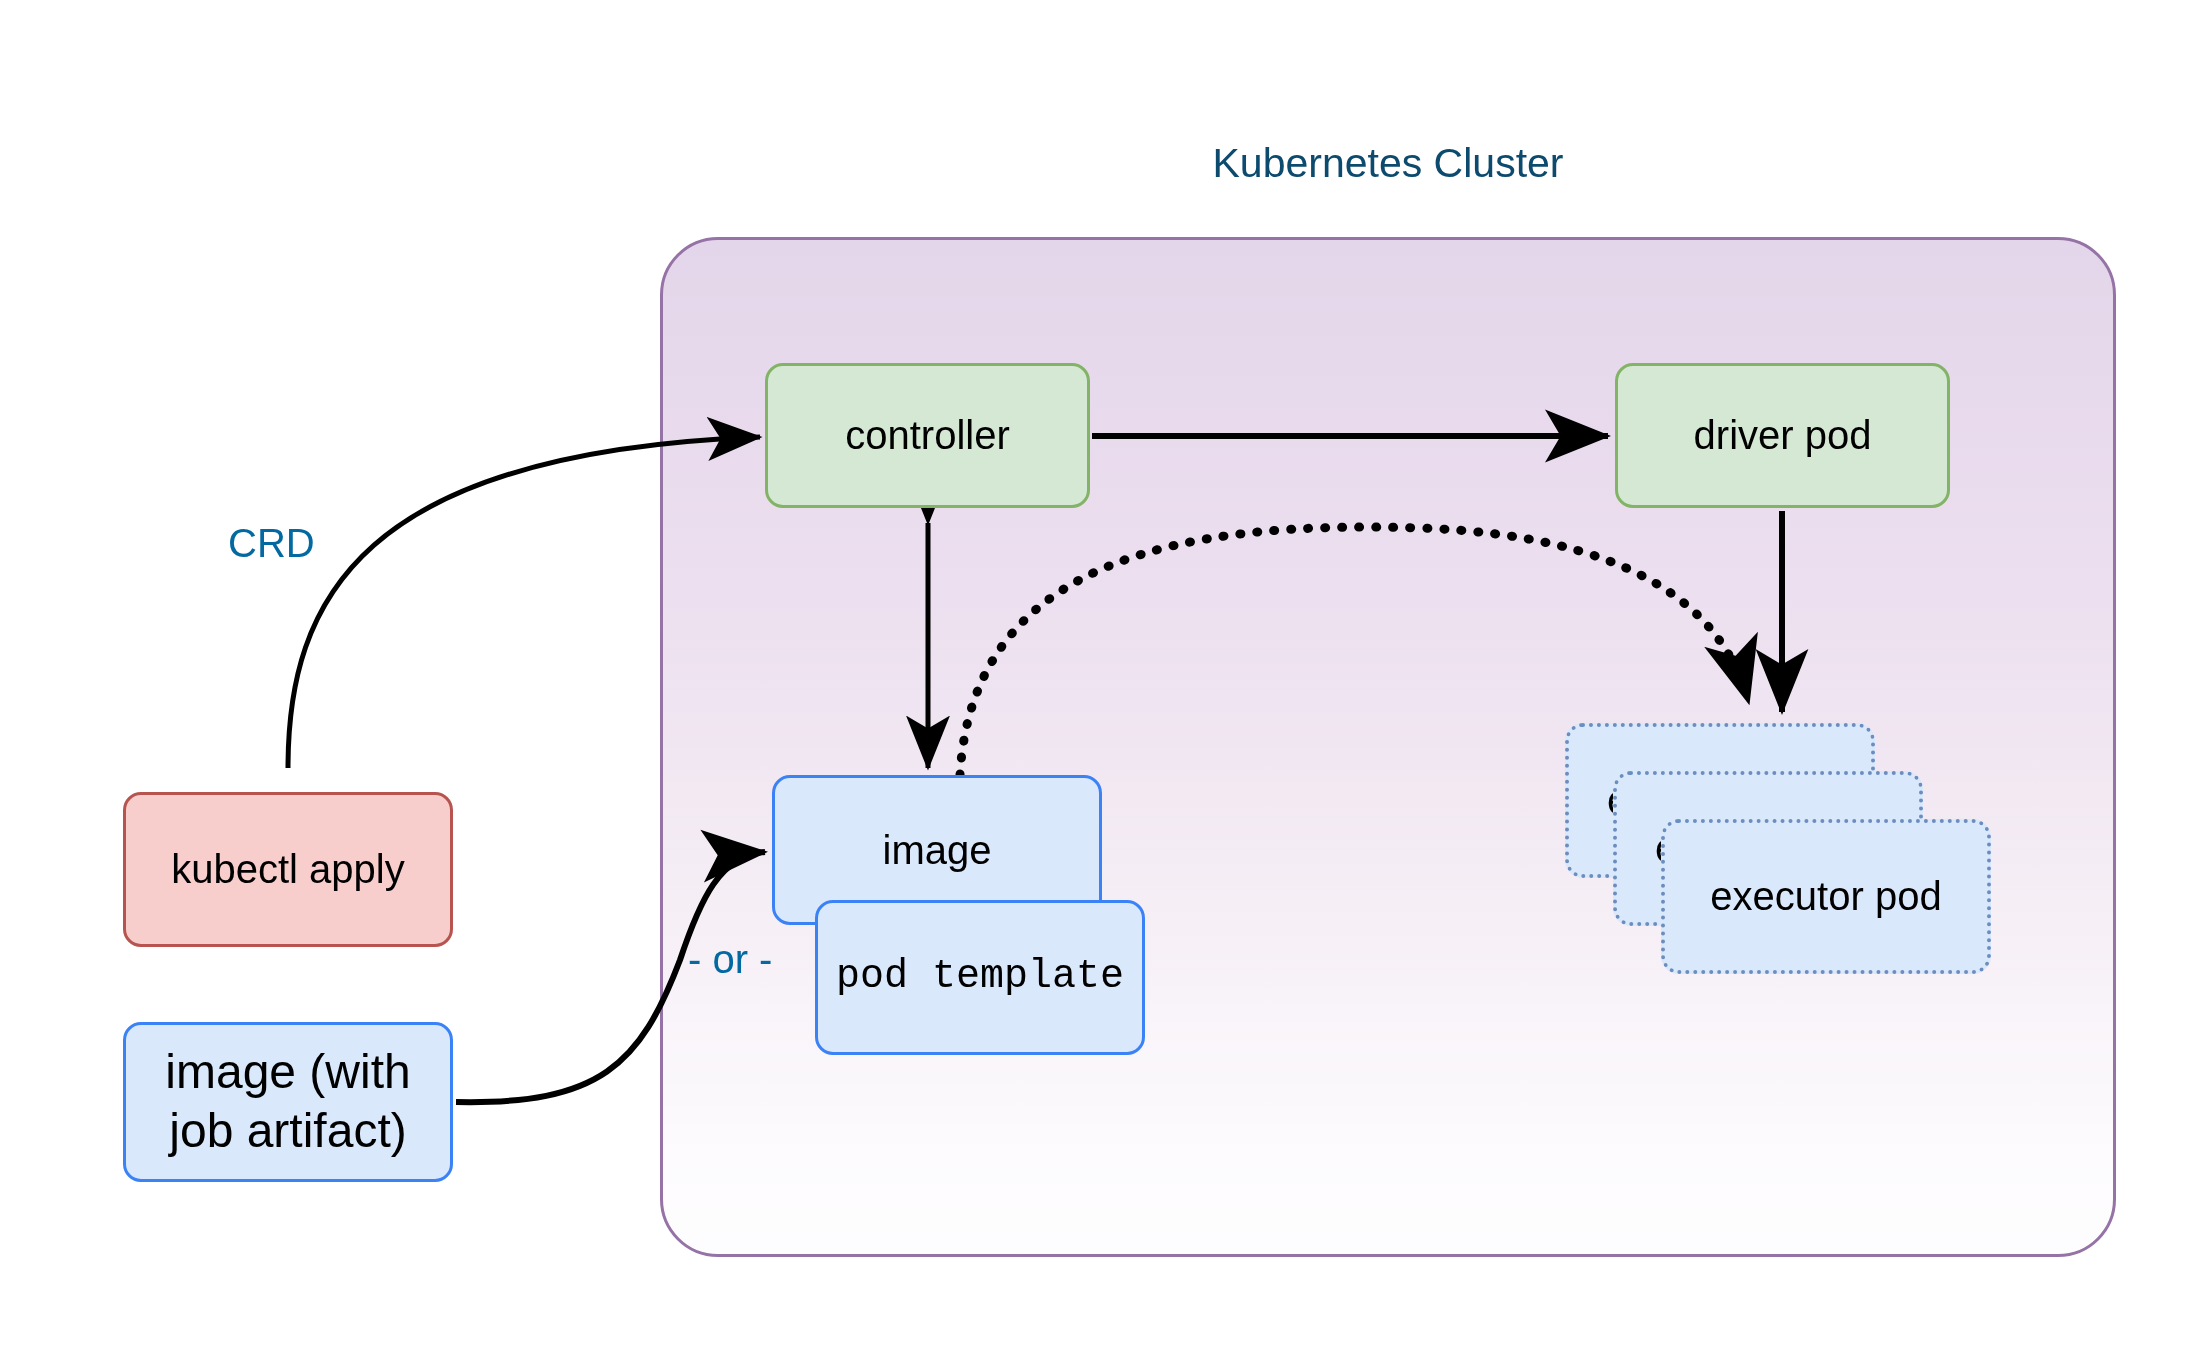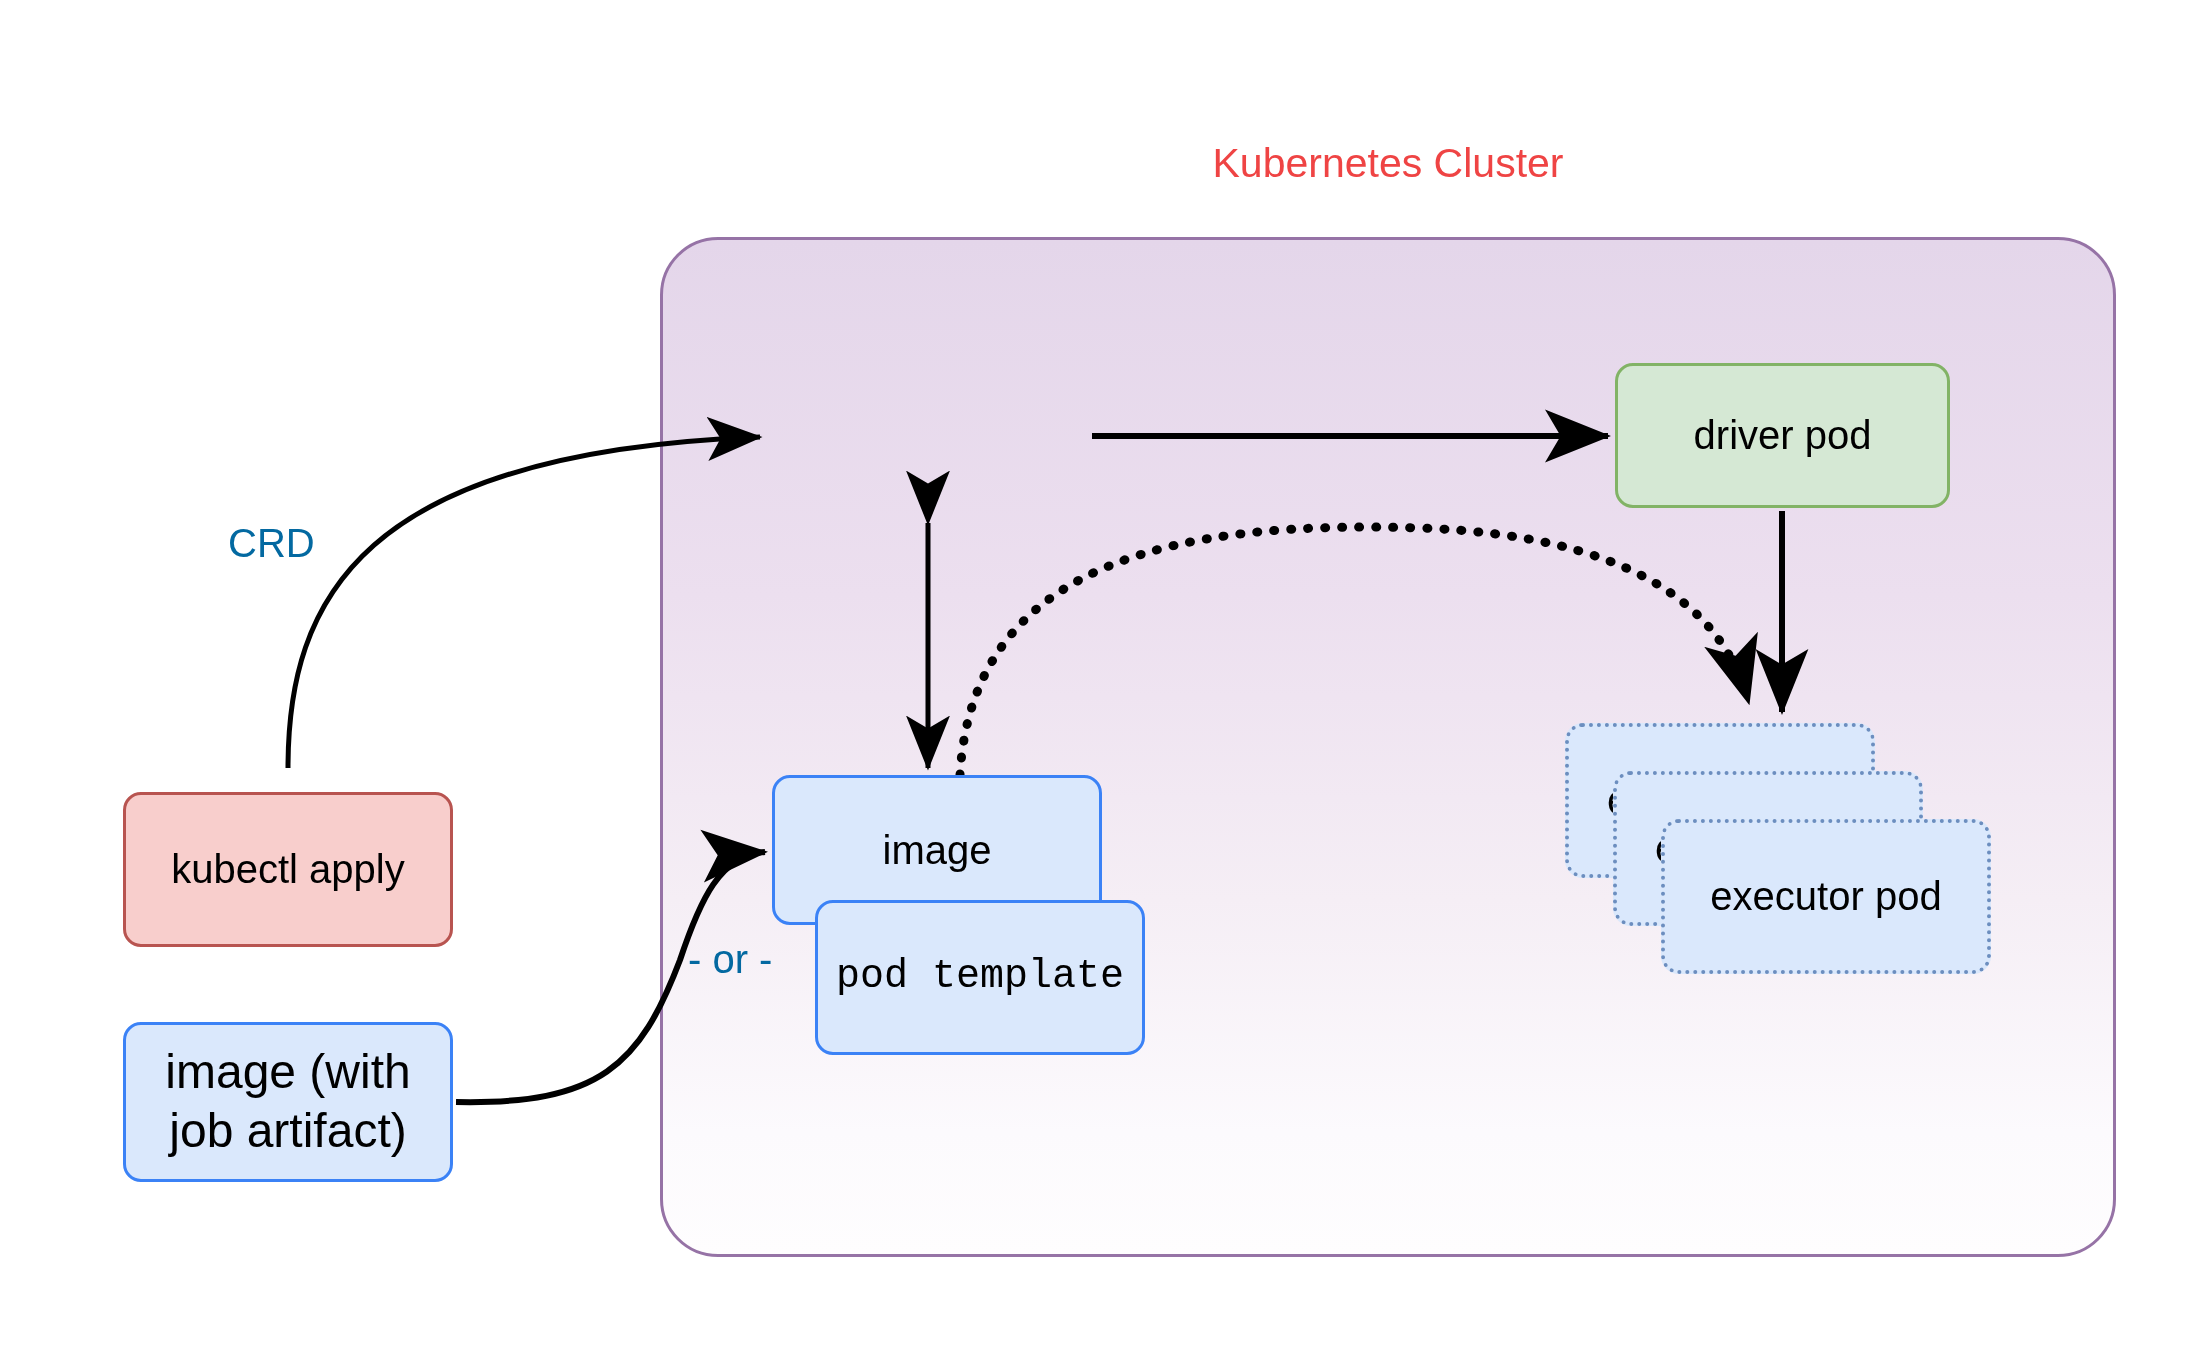--- a/index.html
+++ b/index.html
@@ -44,21 +44,21 @@
     border-radius: 58px;
     background: linear-gradient(to bottom, #e4d6ea 0%, #ecdfef 35%, #f5eef5 65%, #fcfafd 88%, #fefdfe 100%);
   }
   .cluster-title {
     position: absolute;
     left: 660px;
     top: 140px;
     width: 1456px;
     text-align: center;
     font-size: 41px;
-    color: #ef4444;
+    color: #0c4a6e;
   }
 
   
   .green {
     background: #d5e8d4;
     border: 3px solid #82b366;
     border-radius: 18px;
   }
   .blue {
     background: #dae8fc;
@@ -133,20 +133,21 @@
     <path d="M 960,775 C 972,560 1180,520 1420,528 C 1620,535 1720,600 1748,700" fill="none" stroke="#000000" stroke-width="9" stroke-dasharray="1 16" stroke-linecap="round" marker-end="url(#arrow-dot)"></path>
 
     <path d="M 1782,511 L 1782,712" fill="none" stroke="#000000" stroke-width="6" marker-end="url(#arrow-solid)"></path>
 
     <path d="M 456,1102 C 600,1105 640,1065 680,960 C 700,900 720,855 765,852" fill="none" stroke="#000000" stroke-width="6" marker-end="url(#arrow-solid)"></path>
   </svg>
 
   <div class="edge-label" id="label-crd">CRD</div>
   <div class="edge-label" id="label-or">- or -</div>
 
+  <div class="node green" id="node-controller">controller</div>
 
   <div class="node green" id="node-driver-pod">driver pod</div>
 
   <div class="node blue-dotted" id="node-exec-3">e</div>
 
   <div class="node blue-dotted" id="node-exec-2">e</div>
 
   <div class="node blue-dotted" id="node-exec-1">executor pod</div>
 
   <div class="node blue" id="node-image">image</div>

